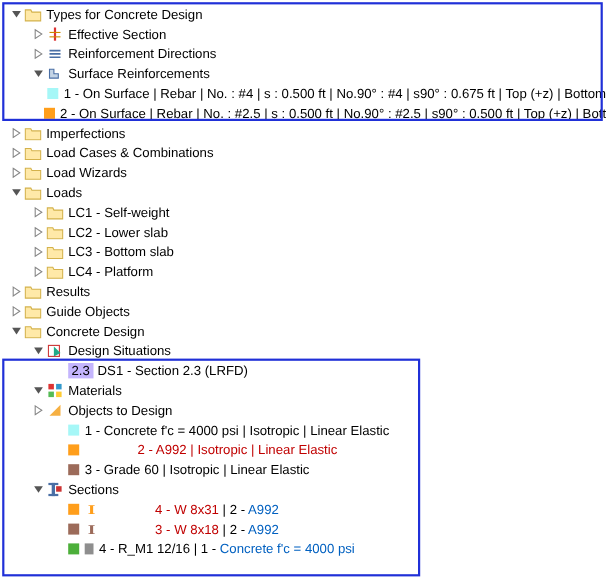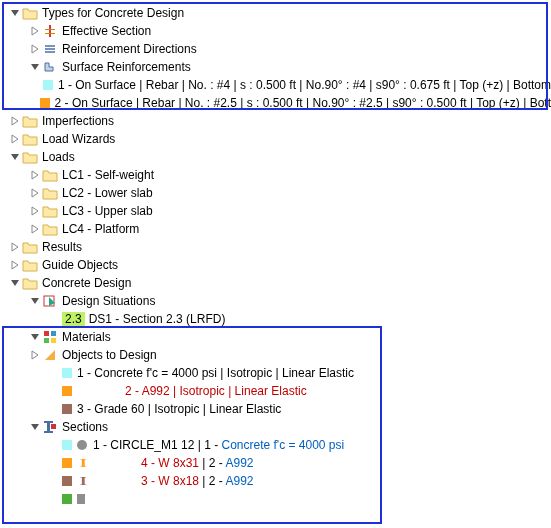--- a/index.html
+++ b/index.html
@@ -56,21 +56,21 @@
   .txt-red { color:#c00000;margin-left:48px; }
   .txt-blue { color:#0060c0; }
   .hlbox {
     position:absolute;
     border:2px solid #2030d8;
     pointer-events:none;
   }
   .hlbox.top { left:2px; top:2px; width:546px; height:108px; }
   .hlbox.bottom { left:2px; top:326px; width:380px; height:198px; }
   .badge-orange {
-    background:#bef264; color:#000; padding:0 3px; margin-right:4px;
+    background:#c4b5fd; color:#000; padding:0 3px; margin-right:4px;
   }
   .ibeam {
     width:12px; display:inline-flex; justify-content:center; margin-right:4px; flex-shrink:0;
     position:relative;
   }
   .ibeam::before {
     content:"I"; font-family: Georgia, serif; font-weight:bold; transform:scaleX(1.5);
   }
   .ibeam.orange::before { color:#ff9e1b; }
   .ibeam.brown::before { color:#9c6b5a; }
@@ -170,20 +170,34 @@
         </svg>
       </span>
     <span class="icon folder-icon">
         <svg width="16" height="14">
           <path d="M1 3 h5 l1 2 h8 v8 h-14 z" fill="#ffe9a8" stroke="#d4b24c"></path>
         </svg>
       </span>
     <span class="label">Imperfections</span>
   </div>
 
+  <div class="row">
+    <span class="indent" style="width:8px"></span>
+    <span class="expander">
+        <svg width="10" height="10">
+          <path d="M2 1 L8 5 L2 9 Z" fill="none" stroke="#888"></path>
+        </svg>
+      </span>
+    <span class="icon folder-icon">
+        <svg width="16" height="14">
+          <path d="M1 3 h5 l1 2 h8 v8 h-14 z" fill="#ffe9a8" stroke="#d4b24c"></path>
+        </svg>
+      </span>
+    <span class="label">Load Cases &amp; Combinations</span>
+  </div>
 
   <div class="row">
     <span class="indent" style="width:8px"></span>
     <span class="expander">
         <svg width="10" height="10">
           <path d="M2 1 L8 5 L2 9 Z" fill="none" stroke="#888"></path>
         </svg>
       </span>
     <span class="icon folder-icon">
         <svg width="16" height="14">
@@ -241,21 +255,21 @@
     <span class="expander">
         <svg width="10" height="10">
           <path d="M2 1 L8 5 L2 9 Z" fill="none" stroke="#888"></path>
         </svg>
       </span>
     <span class="icon folder-icon">
         <svg width="16" height="14">
           <path d="M1 3 h5 l1 2 h8 v8 h-14 z" fill="#ffe9a8" stroke="#d4b24c"></path>
         </svg>
       </span>
-    <span class="label">LC3 - Upper slab</span>
+    <span class="label">LC3 - Bottom slab</span>
   </div>
   <div class="row">
     <span class="indent" style="width:28px"></span>
     <span class="expander">
         <svg width="10" height="10">
           <path d="M2 1 L8 5 L2 9 Z" fill="none" stroke="#888"></path>
         </svg>
       </span>
     <span class="icon folder-icon">
         <svg width="16" height="14">
@@ -392,40 +406,35 @@
         <svg width="14" height="14">
           <rect x="4" y="1" width="3" height="12" fill="#4a6fa5"></rect>
           <rect x="1" y="1" width="9" height="2" fill="#4a6fa5"></rect>
           <rect x="1" y="11" width="9" height="2" fill="#4a6fa5"></rect>
           <rect x="8" y="4" width="5" height="5" fill="#c33"></rect>
         </svg>
       </span>
     <span class="label">Sections</span>
   </div>
 
-  <div class="row">
-    <span class="indent" style="width:62px"></span>
-    <span class="swatch-sm swatch-cyan"></span>
-    <span class="circle-gray"></span>
-    <span class="label"><span>1 - CIRCLE_M1 12 | 1 - </span><span class="txt-blue">Concrete f'c = 4000 psi</span></span>
-  </div>
 
   <div class="row">
     <span class="indent" style="width:62px"></span>
     <span class="swatch-sm swatch-orange"></span>
     <span class="ibeam orange"></span>
     <span class="label"><span class="txt-red">4 - W 8x31</span><span> | 2 - </span><span class="txt-blue">A992</span></span>
   </div>
 
   <div class="row">
     <span class="indent" style="width:62px"></span>
     <span class="swatch-sm swatch-brown"></span>
     <span class="ibeam brown"></span>
     <span class="label"><span class="txt-red">3 - W 8x18</span><span> | 2 - </span><span class="txt-blue">A992</span></span>
   </div>
 
   <div class="row">
     <span class="indent" style="width:62px"></span>
     <span class="swatch-sm swatch-green"></span>
     <span class="swatch-sm swatch-gray" style="width:8px;height:10px"></span>
+    <span class="label"><span>4 - R_M1 12/16 | 1 - </span><span class="txt-blue">Concrete f'c = 4000 psi</span></span>
   </div>
 
 </div>
 
 </body></html>

